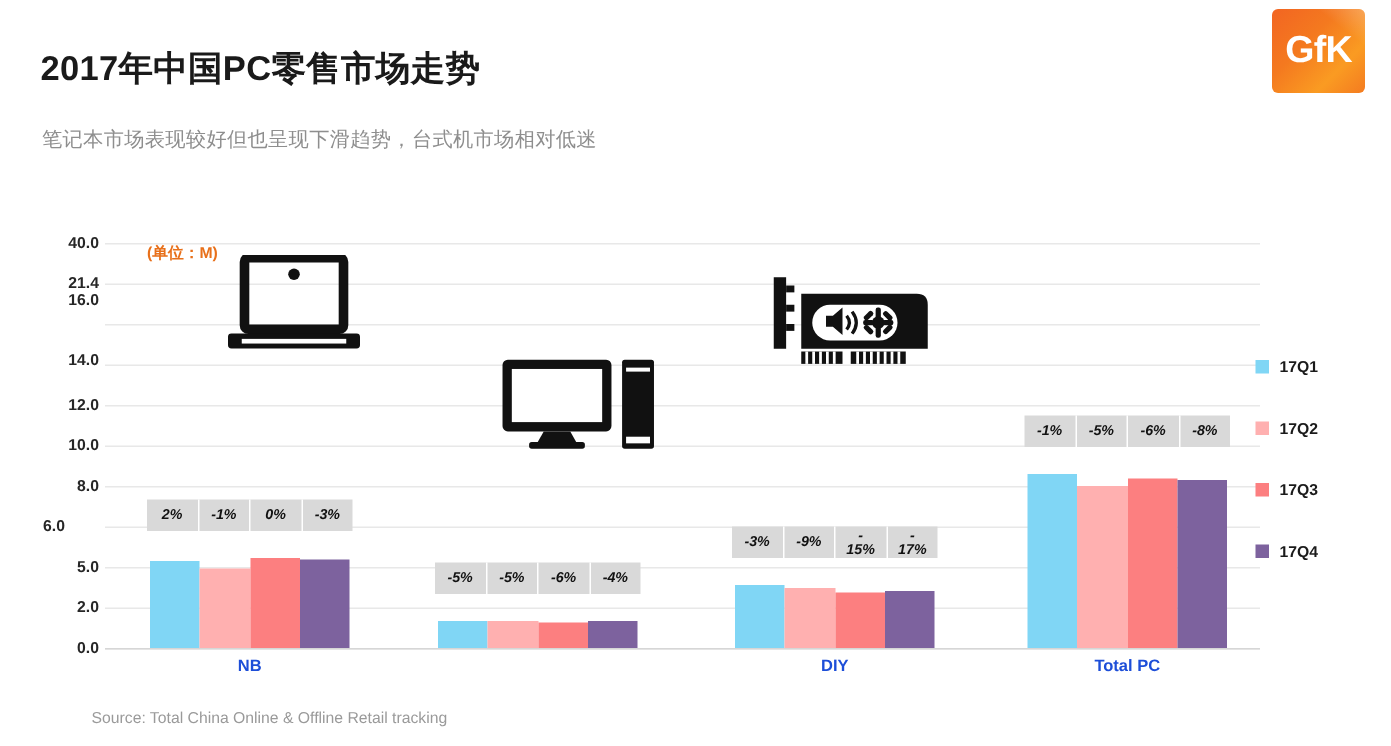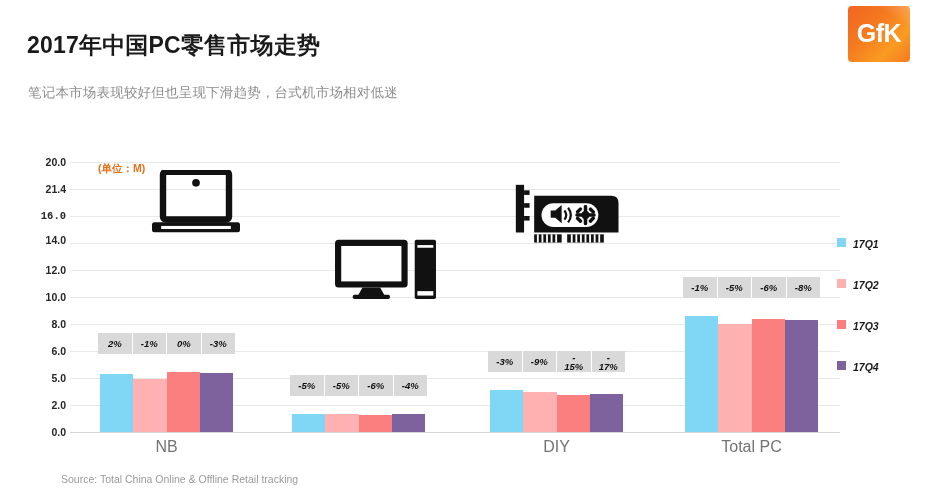--- a/index.html
+++ b/index.html
@@ -63,28 +63,28 @@
   }
   .lblcell {
     flex:1 1 0; display:flex; align-items:center; justify-content:center;
     font-size:9.5px; font-weight:700; font-style:italic; color:#111;
     line-height:9px; text-align:center; border-right:1px solid #ffffff;
   }
   .lblcell:last-child { border-right:none; }
 
   .catlabel {
     position:absolute; top:276px; left:0; width:100%; text-align:center;
-    font-size:16px; font-weight:400; color:#737373;
+    font-size:11px; font-weight:700; color:#1d4ed8;
   }
 
   .axisline { position:absolute; left:0; top:270px; width:770px; height:1px; background:#d6d6d6; }
 
   
   #legend { position:absolute; right:10px; top:238px; width:80px; }
-  .legitem { display:flex; align-items:flex-start; height:13px; margin-bottom:28px;font-style:italic; }
+  .legitem { display:flex; align-items:center; height:13px; margin-bottom:28px; }
   .legswatch { width:9px; height:9px; margin-right:7px; flex:none; }
   .legtext { font-size:10.5px; font-weight:700; color:#1a1a1a; }
 
   
   .icon { position:absolute; }
 
   #source {
     position:absolute; left:61px; top:473px;
     font-size:10.5px; color:#9a9a9a;
   }
@@ -105,35 +105,35 @@
   <div id="chart">
     <div id="unit">(单位：M)</div>
     <div id="plot">
         <div class="gridline" style="top: 270px;"></div>
         <div class="ytick" style="top: 270px;">0.0</div>
         <div class="gridline" style="top: 243px;"></div>
         <div class="ytick" style="top: 243px;">2.0</div>
         <div class="gridline" style="top: 216px;"></div>
         <div class="ytick" style="top: 216px;">5.0</div>
         <div class="gridline" style="top: 189px;"></div>
-        <div class="ytick" style="top: 189px;">6.0</div>
+        <div class="ytick" style="top: 189px; text-align: center;">6.0</div>
         <div class="gridline" style="top: 162px;"></div>
         <div class="ytick" style="top: 162px;">8.0</div>
         <div class="gridline" style="top: 135px;"></div>
         <div class="ytick" style="top: 135px;">10.0</div>
         <div class="gridline" style="top: 108px;"></div>
         <div class="ytick" style="top: 108px;">12.0</div>
         <div class="gridline" style="top: 81px;"></div>
         <div class="ytick" style="top: 78px;">14.0</div>
         <div class="gridline" style="top: 54px;"></div>
-        <div class="ytick" style="top: 54px; font-family: Liberation Mono, monospace;">16.0</div>
+        <div class="ytick" style="top: 38px;">16.0</div>
         <div class="gridline" style="top: 27px;"></div>
         <div class="ytick" style="top: 27px;">21.4</div>
         <div class="gridline" style="top: 0px;"></div>
-        <div class="ytick" style="top: 0px;">20.0</div>
+        <div class="ytick" style="top: 0px;">40.0</div>
         <div class="axisline"></div>
         <div class="group" style="left: 30px; width: 133px; height: 270px;">
           <div class="bars">
             <div class="bar" style="height: 58.05px; background: rgb(128, 214, 245);"></div>
             <div class="bar" style="height: 53.325px; background: rgb(255, 176, 176);"></div>
             <div class="bar" style="height: 60.075px; background: rgb(252, 127, 128);"></div>
             <div class="bar" style="height: 58.725px; background: rgb(125, 98, 158);"></div>
           </div>
           <div class="lblrow" style="bottom: 78.075px; left: -2px; width: 137px;">
             <div class="lblcell">2%</div>

